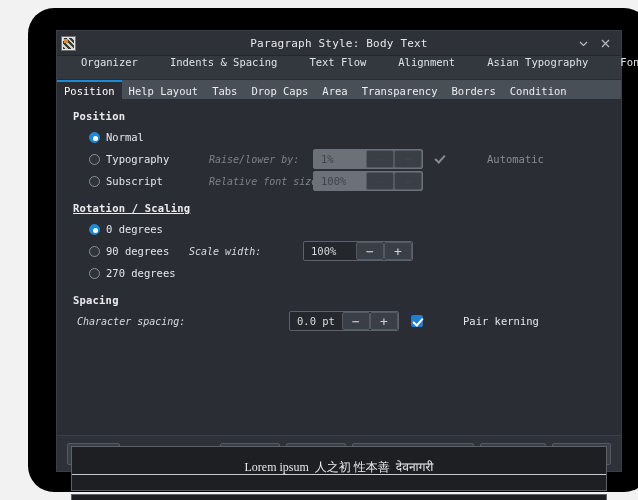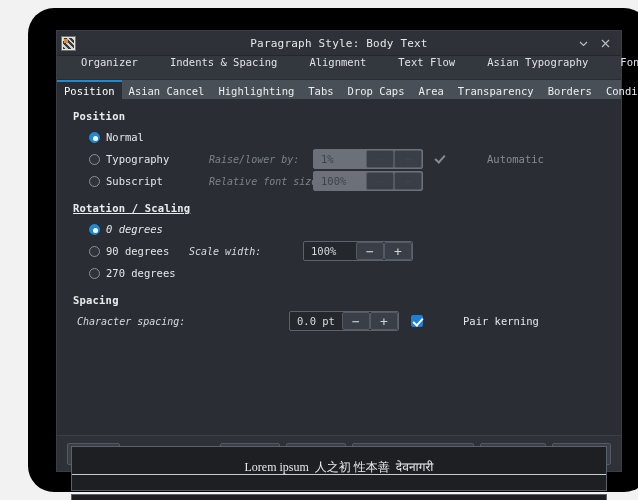--- a/index.html
+++ b/index.html
@@ -241,31 +241,30 @@
           <svg width="11" height="11" viewBox="0 0 11 11">
               <path d="M2 2 L9 9 M9 2 L2 9" stroke="#b9bcc1" stroke-width="1.2" fill="none"></path>
             </svg>
         </div>
       </div>
     </div>
 
     <div id="tabrow1">
       <div class="tab">Organizer</div>
       <div class="tab">Indents &amp; Spacing</div>
+      <div class="tab">Text Flow</div>
       <div class="tab">Alignment</div>
-      <div class="tab">Text Flow</div>
       <div class="tab">Asian Typography</div>
       <div class="tab">Font</div>
 
     </div>
 
     <div id="tabrow2">
       <div class="tab active">Position</div>
-      <div class="tab">Asian Cancel</div>
-      <div class="tab">Highlighting</div>
+      <div class="tab">Help Layout</div>
       <div class="tab">Tabs</div>
       <div class="tab">Drop Caps</div>
       <div class="tab">Area</div>
       <div class="tab">Transparency</div>
       <div class="tab">Borders</div>
       <div class="tab">Condition</div>
 
     </div>
 
     <div id="body">
@@ -304,21 +303,21 @@
         <div class="flabel disabled" style="width:96px;">Relative font size:</div>
         <div class="spin disabled" style="margin-left:8px;">
           <span class="val">100%</span>
           <span class="btn">−</span>
           <span class="btn">+</span>
         </div>
       </div>
 
       <div class="group-title" style="margin-top:10px;text-decoration:underline;">Rotation / Scaling</div>
 
-      <div class="row" style="margin-left:18px;font-style:italic;">
+      <div class="row" style="margin-left:18px;">
         <div class="radio checked" style="width:100px;">
           <span class="dot"></span>
           <span class="lbl">0 degrees</span>
         </div>
       </div>
 
       <div class="row" style="margin-left:18px;">
         <div class="radio" style="width:100px;">
           <span class="dot"></span>
           <span class="lbl">90 degrees</span>

